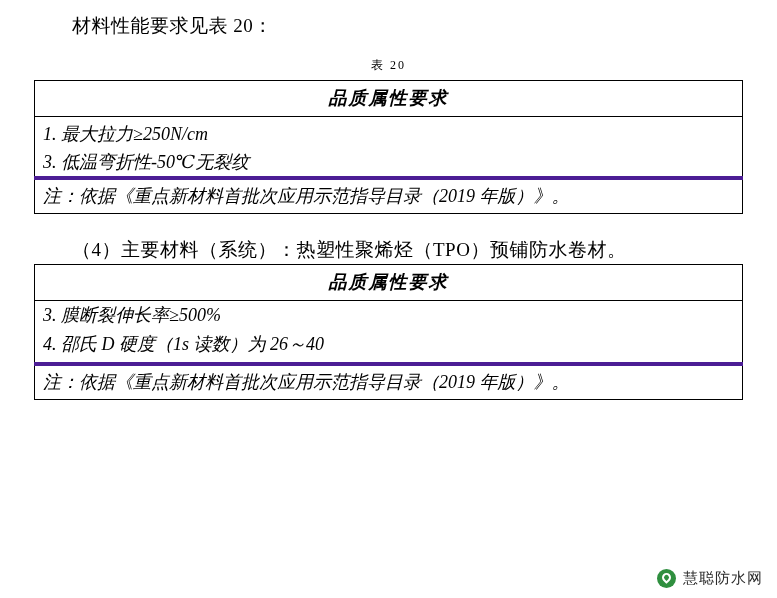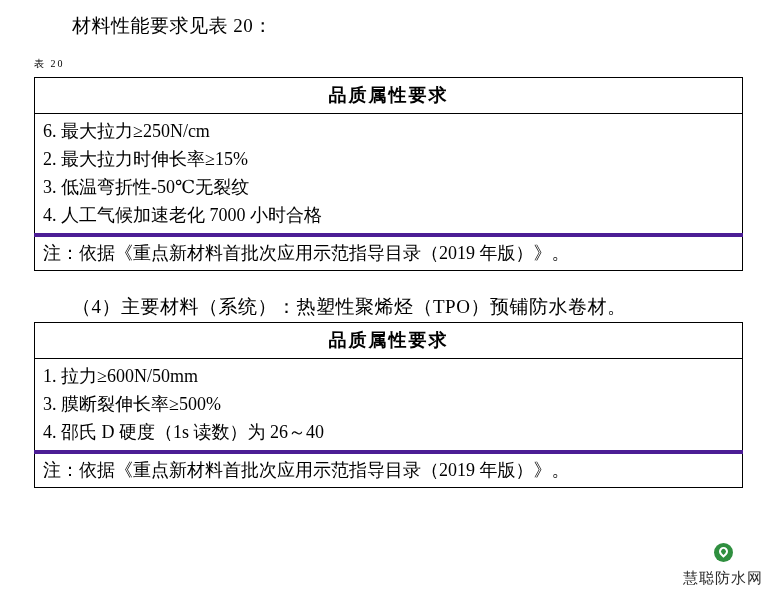--- a/index.html
+++ b/index.html
@@ -25,30 +25,31 @@
   .para {
     font-size: 19px;
     line-height: 1.5;
     text-indent: 2em;
     margin: 0;
     letter-spacing: 0.5px;
   }
   .para.first { padding-top: 12px; }
   .para.mid { padding-top: 22px; }
   .table-caption {
-    text-align: left;
-    font-size: 10px;
+    text-align: center;
+    font-size: 12px;
     margin: 16px 0 6px 0;
     letter-spacing: 2px;
   }
   table.spec {
     width: 100%;
     border-collapse: collapse;
     border: 1.5px solid #000;
     table-layout: fixed;
+    font-style: italic;
   }
   table.spec td {
     border: 1px solid #000;
     padding: 3px 8px 4px 8px;
     font-size: 18px;
     line-height: 1.45;
     vertical-align: middle;
   }
   table.spec td.header {
     text-align: center;
@@ -77,21 +78,20 @@
   .watermark {
     position: absolute;
     right: 14px;
     bottom: 10px;
     display: flex;
     align-items: center;
     gap: 7px;
     font-size: 15px;
     color: #2b2b2b;
     letter-spacing: 1px;
-    flex-direction: column;
   }
   .wm-logo {
     width: 19px;
     height: 19px;
     border-radius: 50%;
     background: #2f8f3f;
     position: relative;
     flex: 0 0 auto;
   }
   .wm-logo::after {
@@ -115,48 +115,39 @@
   <p class="para first">材料性能要求见表 20：</p>
 
   <div class="table-caption">表 20</div>
 
   <table class="spec">
     <tbody>
       <tr>
         <td class="header">品质属性要求</td>
       </tr>
       <tr>
-        <td class="body-cell body-first">6. 最大拉力≥250N/cm</td>
-      </tr>
-      <tr>
-        <td class="body-cell">2. 最大拉力时伸长率≥15%</td>
+        <td class="body-cell body-first">1. 最大拉力≥250N/cm</td>
       </tr>
       <tr>
         <td class="body-cell">3. 低温弯折性-50℃无裂纹</td>
-      </tr>
-      <tr>
-        <td class="body-cell body-last">4. 人工气候加速老化 7000 小时合格</td>
       </tr>
       <tr>
         <td class="note">注：依据《重点新材料首批次应用示范指导目录（2019 年版）》。</td>
       </tr>
     </tbody>
   </table>
 
   <p class="para mid">（4）主要材料（系统）：热塑性聚烯烃（TPO）预铺防水卷材。</p>
 
 
 
   <table class="spec">
     <tbody>
       <tr>
         <td class="header">品质属性要求</td>
-      </tr>
-      <tr>
-        <td class="body-cell body-first">1. 拉力≥600N/50mm</td>
       </tr>
       <tr>
         <td class="body-cell">3. 膜断裂伸长率≥500%</td>
       </tr>
       <tr>
         <td class="body-cell body-last">4. 邵氏 D 硬度（1s 读数）为 26～40</td>
       </tr>
       <tr>
         <td class="note">注：依据《重点新材料首批次应用示范指导目录（2019 年版）》。</td>
       </tr>

